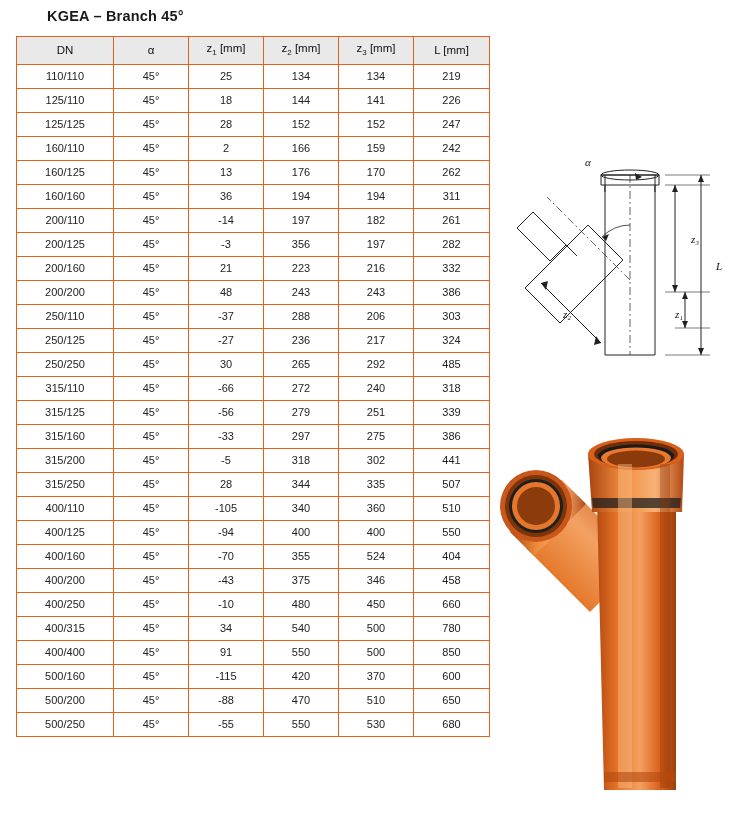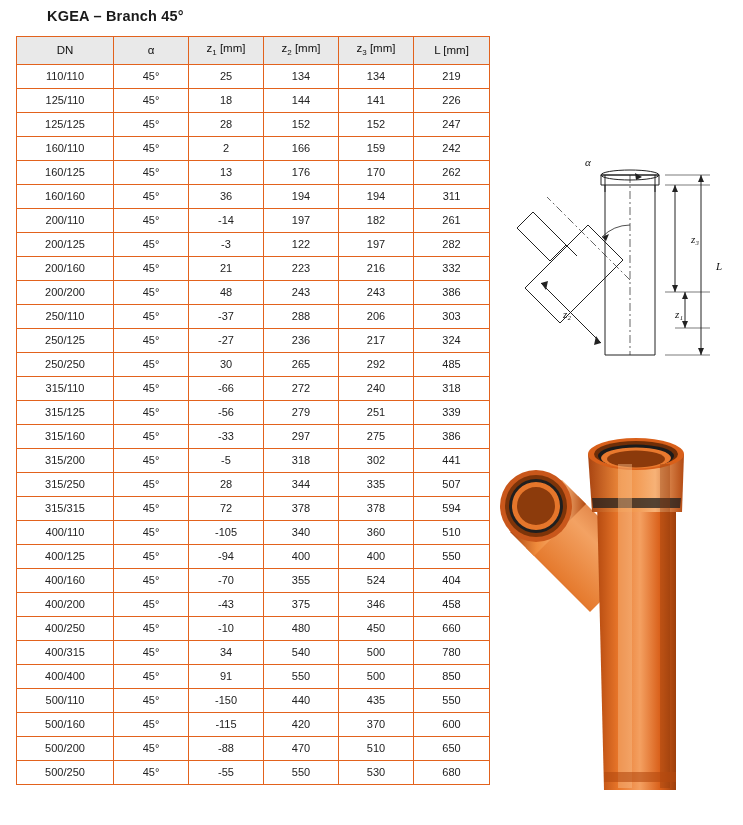--- a/index.html
+++ b/index.html
@@ -156,21 +156,21 @@
           <td>45°</td>
           <td>-14</td>
           <td>197</td>
           <td>182</td>
           <td>261</td>
         </tr>
         <tr>
           <td>200/125</td>
           <td>45°</td>
           <td>-3</td>
-          <td>122</td>
+          <td>356</td>
           <td>197</td>
           <td>282</td>
         </tr>
         <tr>
           <td>200/160</td>
           <td>45°</td>
           <td>21</td>
           <td>223</td>
           <td>216</td>
           <td>332</td>
@@ -241,28 +241,20 @@
         </tr>
         <tr>
           <td>315/250</td>
           <td>45°</td>
           <td>28</td>
           <td>344</td>
           <td>335</td>
           <td>507</td>
         </tr>
         <tr>
-          <td>315/315</td>
-          <td>45°</td>
-          <td>72</td>
-          <td>378</td>
-          <td>378</td>
-          <td>594</td>
-        </tr>
-        <tr>
           <td>400/110</td>
           <td>45°</td>
           <td>-105</td>
           <td>340</td>
           <td>360</td>
           <td>510</td>
         </tr>
         <tr>
           <td>400/125</td>
           <td>45°</td>
@@ -303,28 +295,20 @@
           <td>500</td>
           <td>780</td>
         </tr>
         <tr>
           <td>400/400</td>
           <td>45°</td>
           <td>91</td>
           <td>550</td>
           <td>500</td>
           <td>850</td>
-        </tr>
-        <tr>
-          <td>500/110</td>
-          <td>45°</td>
-          <td>-150</td>
-          <td>440</td>
-          <td>435</td>
-          <td>550</td>
         </tr>
         <tr>
           <td>500/160</td>
           <td>45°</td>
           <td>-115</td>
           <td>420</td>
           <td>370</td>
           <td>600</td>
         </tr>
         <tr>

